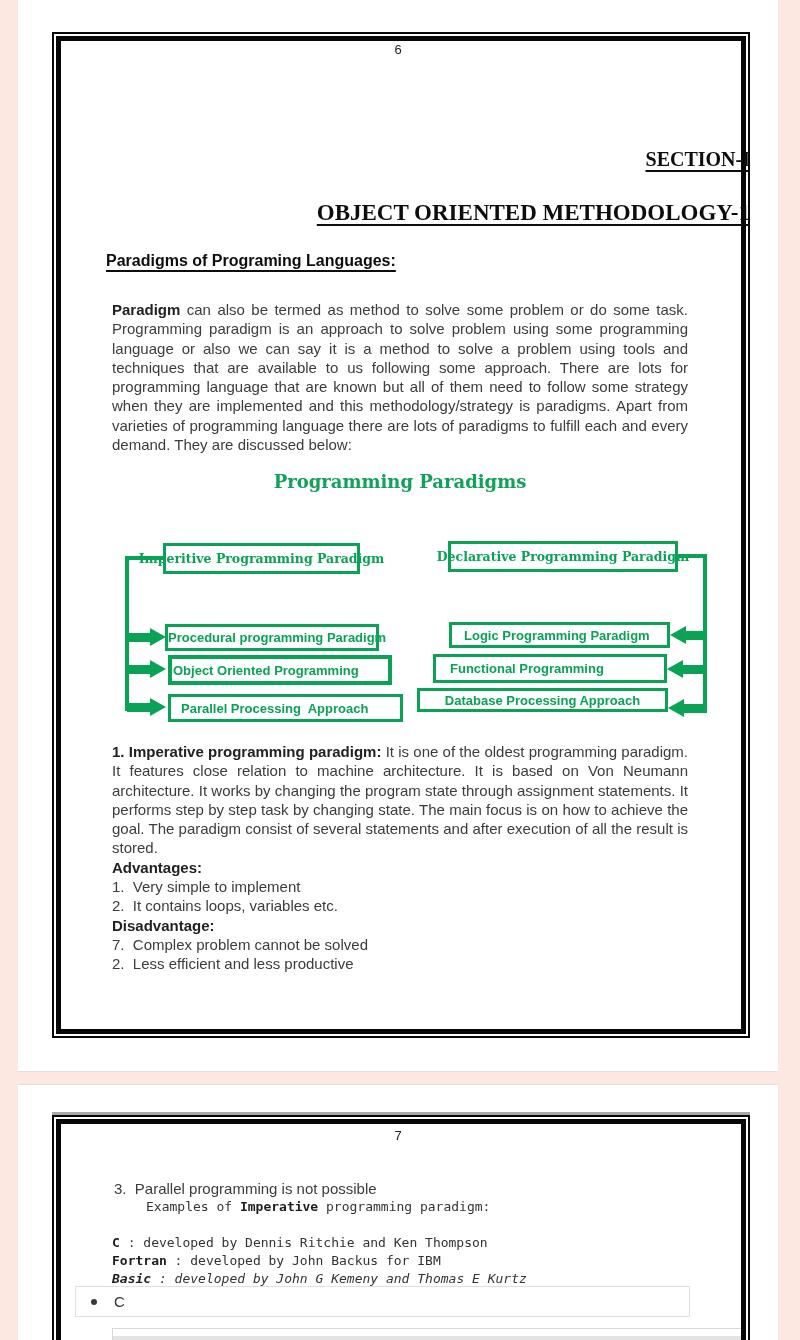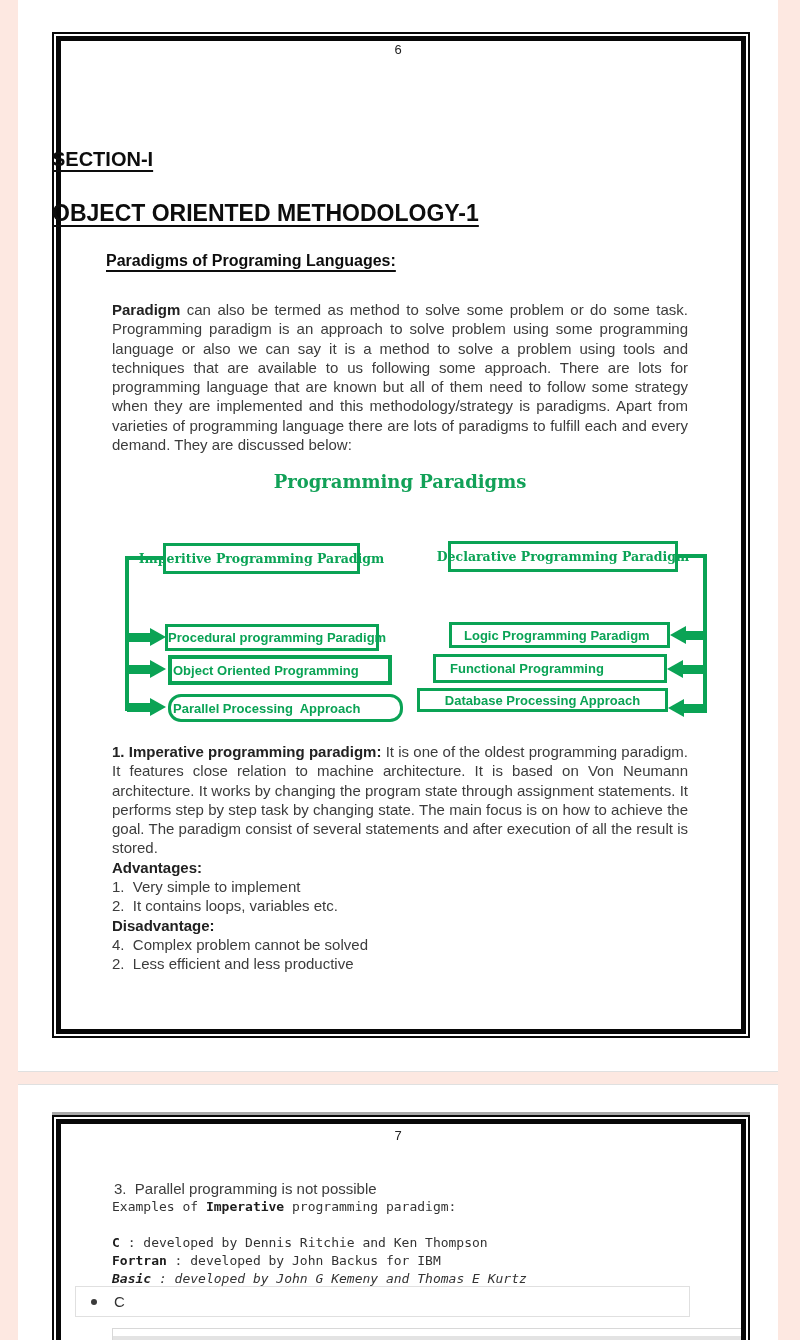--- a/index.html
+++ b/index.html
@@ -12,21 +12,21 @@
   #canvas{
     position:relative;width:800px;height:1340px;overflow:hidden;
     background:var(--pink);
     font-family:"Liberation Sans",sans-serif;
   }
   .page-bg{position:absolute;left:18px;width:760px;background:#fff;z-index:1;}
   .frame{position:absolute;left:52px;width:698px;border:2px solid #070707;padding:2px;box-sizing:border-box;background:transparent;z-index:5;}
   .frame-inner{width:100%;height:100%;border:5px solid #070707;box-sizing:border-box;background:transparent;}
   .abs{position:absolute;z-index:10;}
   .pagenum{width:760px;left:18px;text-align:center;font-size:13px;color:#222;}
-  .h-center{left:52px;width:698px;text-align:left;font-weight:bold;color:var(--heading);}
+  .h-center{left:52px;width:698px;text-align:right;font-weight:bold;color:var(--heading);font-family:Liberation Serif, serif;}
   .underlined{text-decoration:underline;text-decoration-thickness:2px;text-underline-offset:4px;}
   .para{left:112px;width:576px;font-size:15px;line-height:19.3px;color:var(--body-text);text-align:justify;}
   .green-title{left:112px;width:576px;text-align:center;font-family:"DejaVu Serif",serif;font-weight:bold;font-size:18px;color:#12a158;}
   .dg-line{position:absolute;background:var(--green);z-index:10;}
   .dg-box{position:absolute;border:3px solid var(--green);background:#fff;box-sizing:border-box;display:flex;align-items:center;color:var(--green);font-weight:bold;white-space:pre;z-index:10;}
   .dg-root{font-family:"DejaVu Serif",serif;font-size:12.5px;justify-content:center;}
   .dg-sub{font-size:13px;}
   .arrow-stem{position:absolute;background:var(--green);height:9px;z-index:10;}
   .arrow-head-r{position:absolute;width:0;height:0;border-top:9px solid transparent;border-bottom:9px solid transparent;border-left:16px solid var(--green);z-index:10;}
   .arrow-head-l{position:absolute;width:0;height:0;border-top:9px solid transparent;border-bottom:9px solid transparent;border-right:16px solid var(--green);z-index:10;}
@@ -74,21 +74,21 @@
 
   <div class="arrow-stem" style="left:127px;top:633px;width:26px;"></div>
   <div class="arrow-head-r" style="left:150px;top:628px;"></div>
   <div class="arrow-stem" style="left:127px;top:665px;width:26px;"></div>
   <div class="arrow-head-r" style="left:150px;top:660px;"></div>
   <div class="arrow-stem" style="left:127px;top:703px;width:26px;"></div>
   <div class="arrow-head-r" style="left:150px;top:698px;"></div>
 
   <div class="dg-box dg-sub" style="left:165px;top:624px;width:214px;height:27px;"><span>Procedural programming Paradigm</span></div>
   <div class="dg-box dg-sub" style="left:168px;top:655px;width:224px;height:30px;border-width:4px;padding-left:1px;"><span>Object Oriented Programming</span></div>
-  <div class="dg-box dg-sub" style="left:168px;top:694px;width:235px;height:28px;padding-left:2px;border-radius:13px;"><span>Parallel Processing  Approach</span></div>
+  <div class="dg-box dg-sub" style="left:168px;top:694px;width:235px;height:28px;padding-left:10px;"><span>Parallel Processing  Approach</span></div>
 
   <div class="dg-line" style="left:703px;top:556px;width:4px;height:155px;"></div>
   <div class="dg-line" style="left:678px;top:554px;width:29px;height:4px;"></div>
 
   <div class="dg-box dg-root" style="left:448px;top:541px;width:230px;height:31px;"><span>Declarative Programming Paradigm</span></div>
 
   <div class="arrow-head-l" style="left:670px;top:626px;"></div>
   <div class="arrow-stem" style="left:684px;top:631px;width:23px;"></div>
   <div class="arrow-head-l" style="left:667px;top:660px;"></div>
   <div class="arrow-stem" style="left:681px;top:665px;width:26px;"></div>
@@ -98,29 +98,29 @@
   <div class="dg-box dg-sub" style="left:449px;top:622px;width:221px;height:26px;padding-left:12px;"><span>Logic Programming Paradigm</span></div>
   <div class="dg-box dg-sub" style="left:433px;top:654px;width:234px;height:29px;padding-left:14px;"><span>Functional Programming</span></div>
   <div class="dg-box dg-sub" style="left:417px;top:688px;width:251px;height:24px;justify-content:center;"><span>Database Processing Approach</span></div>
 
   <div class="abs para" style="top:742px;">
     <div><span class="bold-lead">1. Imperative programming paradigm:</span><span> It is one of the oldest programming paradigm. It features close relation to machine architecture. It is based on Von Neumann architecture. It works by changing the program state through assignment statements. It performs step by step task by changing state. The main focus is on how to achieve the goal. The paradigm consist of several statements and after execution of all the result is stored.</span></div>
     <div class="bold-lead">Advantages:</div>
     <div class="list-line">1.  Very simple to implement</div>
     <div class="list-line">2.  It contains loops, variables etc.</div>
     <div class="bold-lead">Disadvantage:</div>
-    <div class="list-line">4.  Complex problem cannot be solved</div>
+    <div class="list-line">7.  Complex problem cannot be solved</div>
     <div class="list-line">2.  Less efficient and less productive</div>
   </div>
 
   <div class="abs pagenum" style="top:1128px;">7</div>
 
   <div class="abs list-line" style="top:1180px;left:114px;font-size:15px;color:var(--body-text);">3.  Parallel programming is not possible</div>
 
-  <div class="abs mono" style="top:1199px;"><span>Examples of </span><b>Imperative</b><span> programming paradigm:</span></div>
+  <div class="abs mono" style="top:1199px;margin-left:34px;"><span>Examples of </span><b>Imperative</b><span> programming paradigm:</span></div>
 
   <div class="abs mono" style="top:1235px;"><b>C</b><span> : developed by Dennis Ritchie and Ken Thompson</span></div>
   <div class="abs mono" style="top:1253px;"><b>Fortran</b><span> : developed by John Backus for IBM</span></div>
   <div class="abs mono" style="top:1271px;font-style:italic;"><b>Basic</b><span> : developed by John G Kemeny and Thomas E Kurtz</span></div>
 
   <div class="abs option-box">
     <span class="dot"></span>
     <span style="font-size:15px;color:#333;">C</span>
   </div>
 

